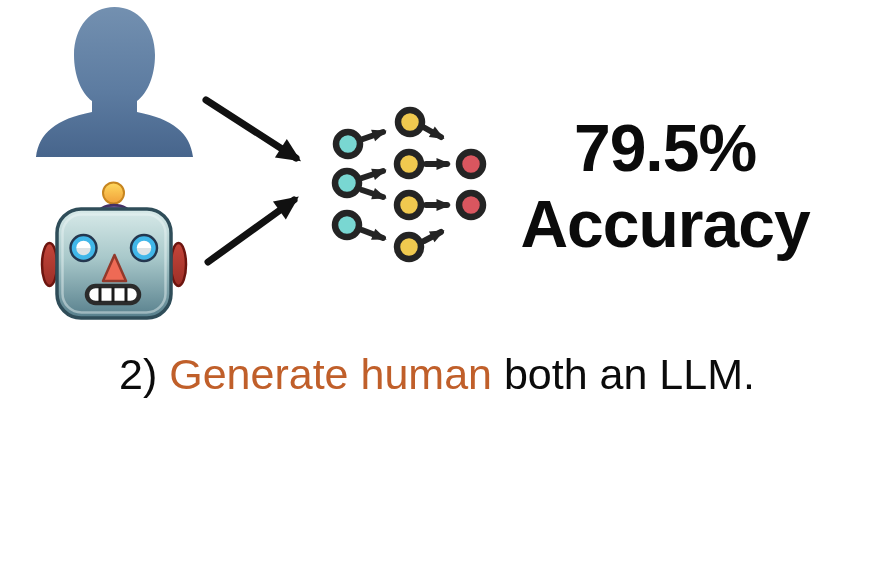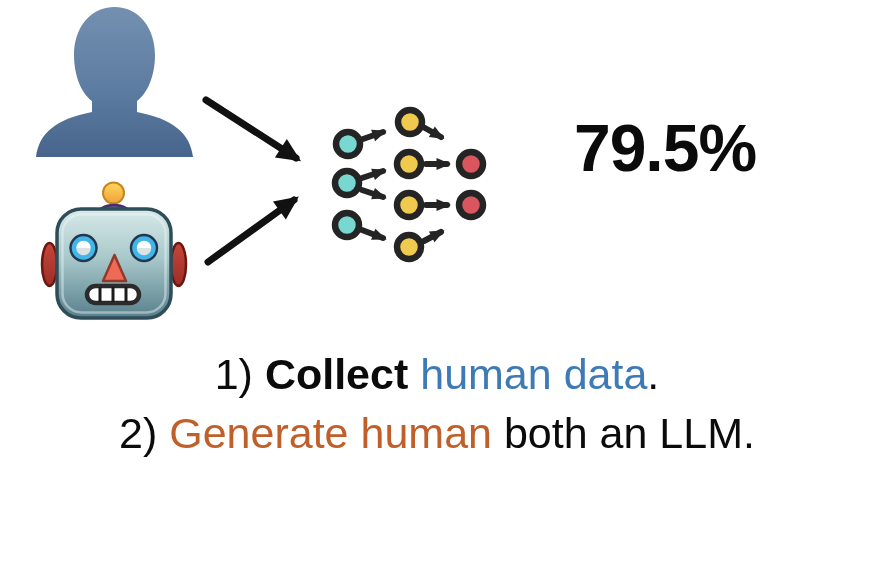--- a/index.html
+++ b/index.html
@@ -133,20 +133,20 @@
     <circle class="node n-yellow" cx="97" cy="29" r="12"></circle>
     <circle class="node n-yellow" cx="96" cy="71" r="12"></circle>
     <circle class="node n-yellow" cx="96" cy="112" r="12"></circle>
     <circle class="node n-yellow" cx="96" cy="154" r="12"></circle>
     <circle class="node n-red" cx="158" cy="71" r="12"></circle>
     <circle class="node n-red" cx="158" cy="112" r="12"></circle>
   </svg>
 
   <div class="abs accuracy">
     <div>79.5%</div>
+    <div>Accuracy</div>
   </div>
 
   <div class="abs steps">
-      <div class="step-line"><span class="seg-black">1) </span><span class="seg-black-bold">Collect</span><span class="seg-black"> </span><span class="seg-blue">human data</span><span class="seg-black">.</span></div>
       <div class="step-line"><span class="seg-black">2) </span><span class="seg-orange-bold">Generate</span><span class="seg-orange"> human</span><span class="seg-black"> both an LLM.</span></div>
     </div>
 
 </div>
 
 </body></html>

